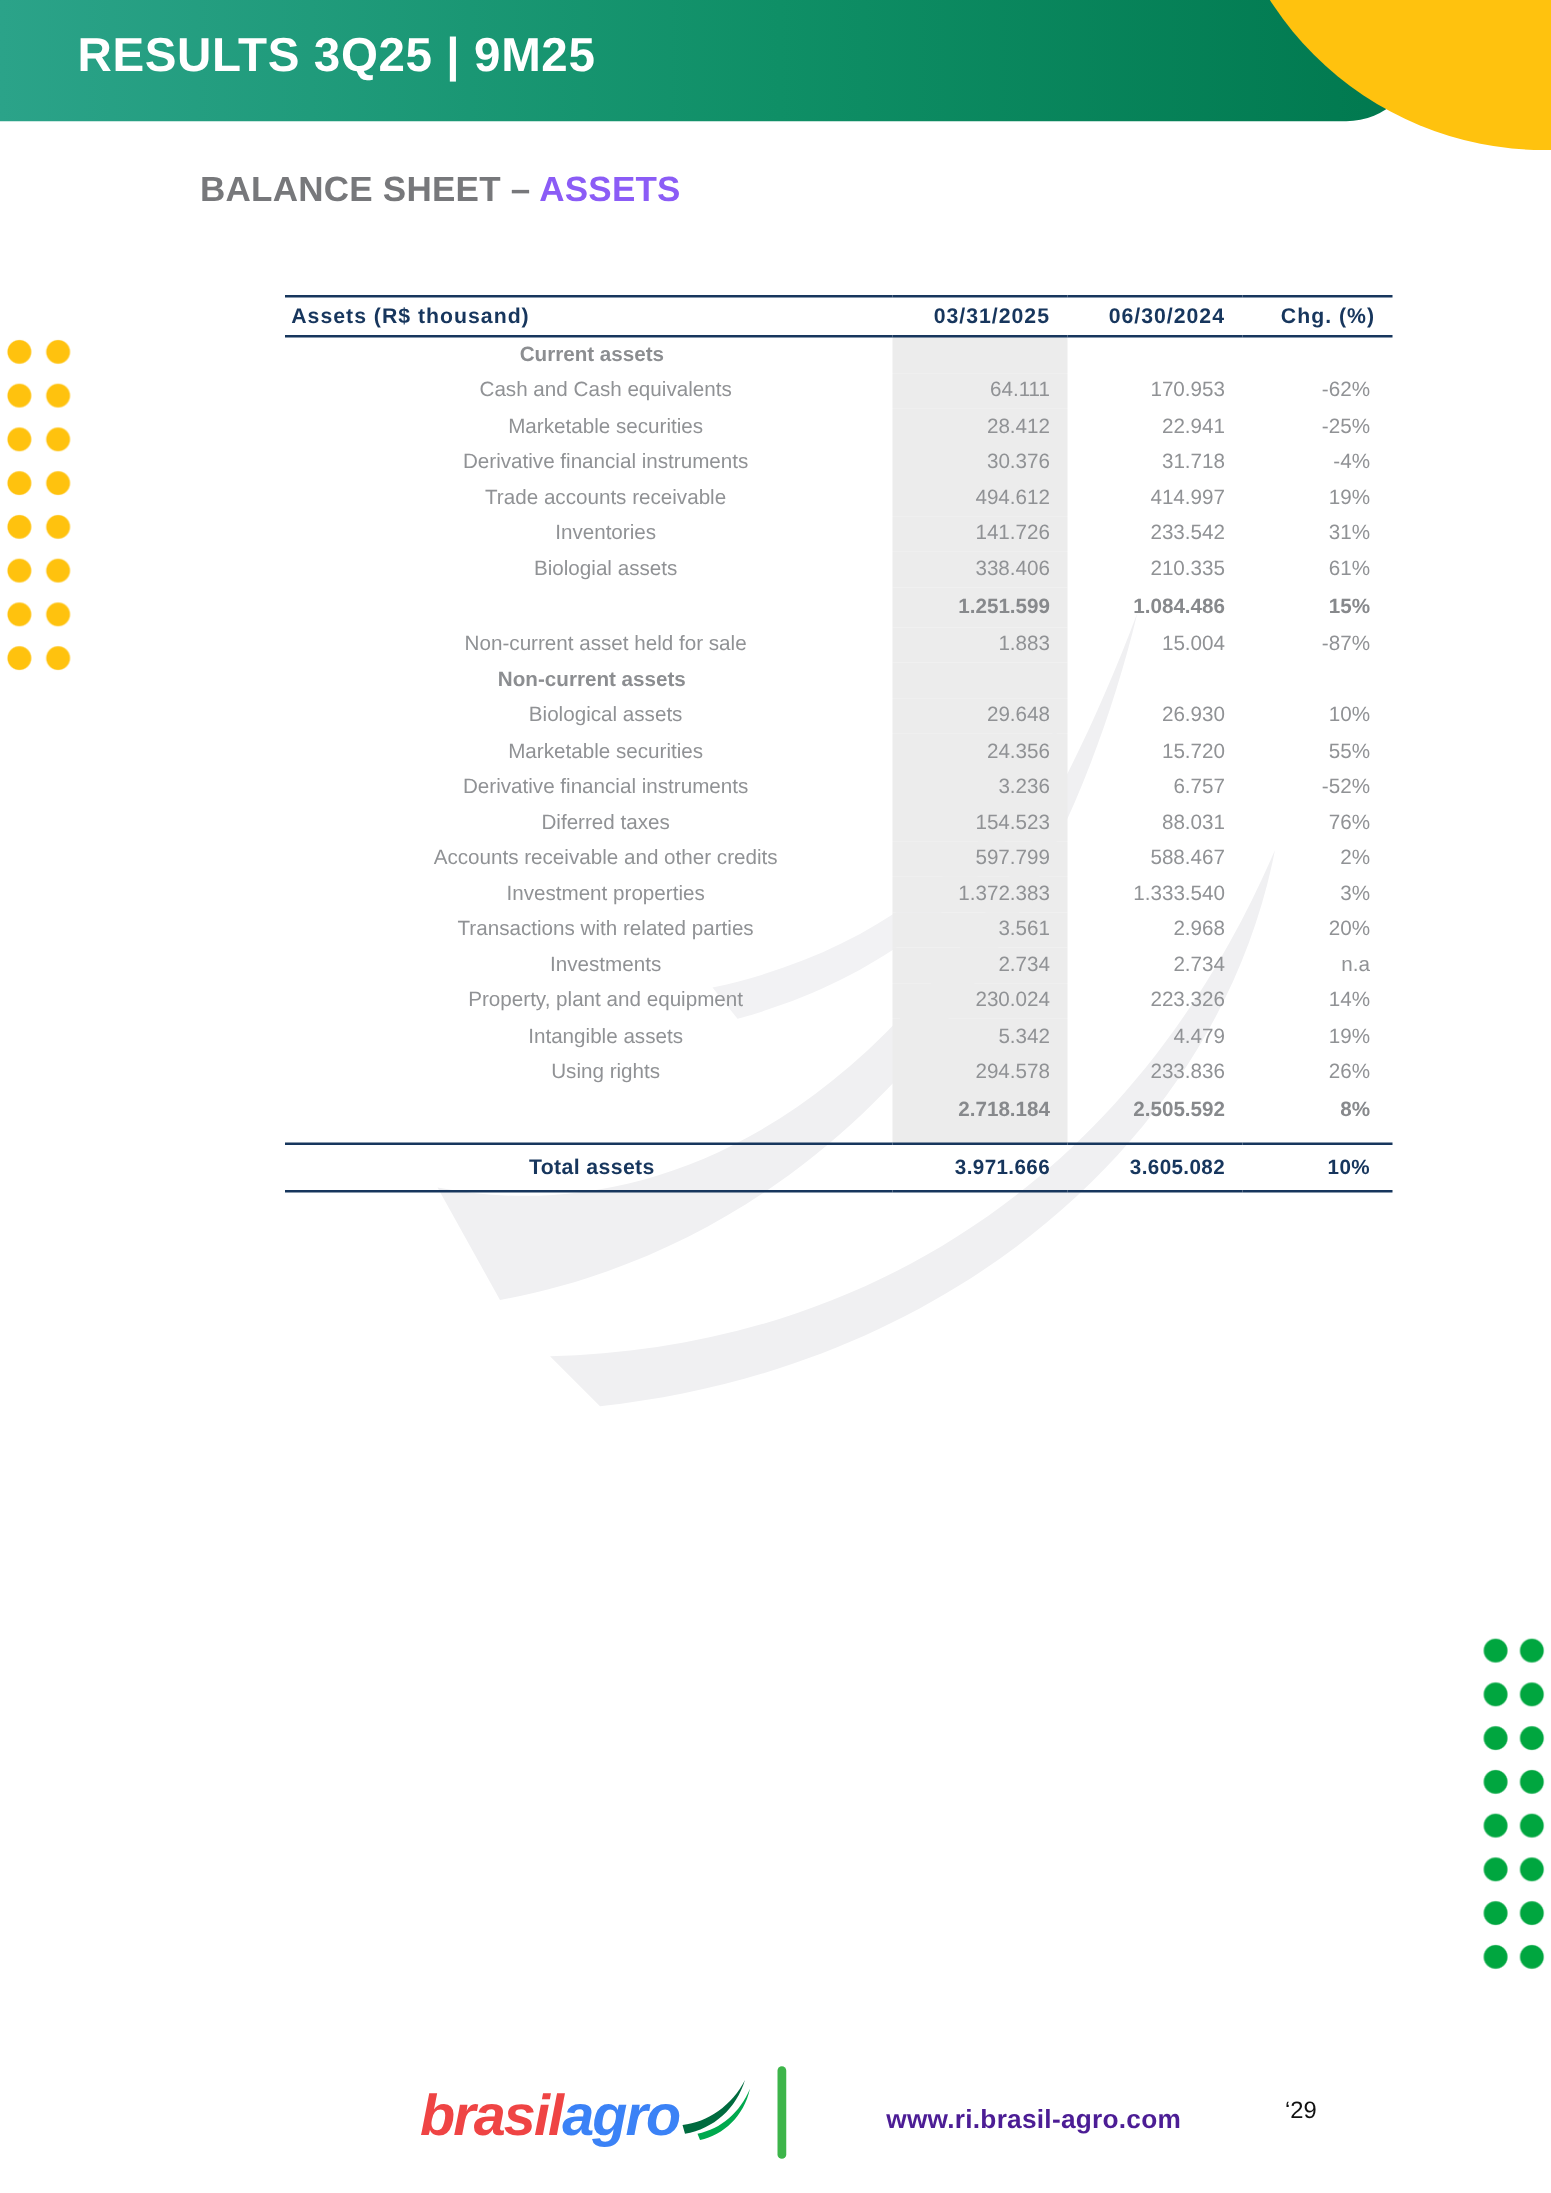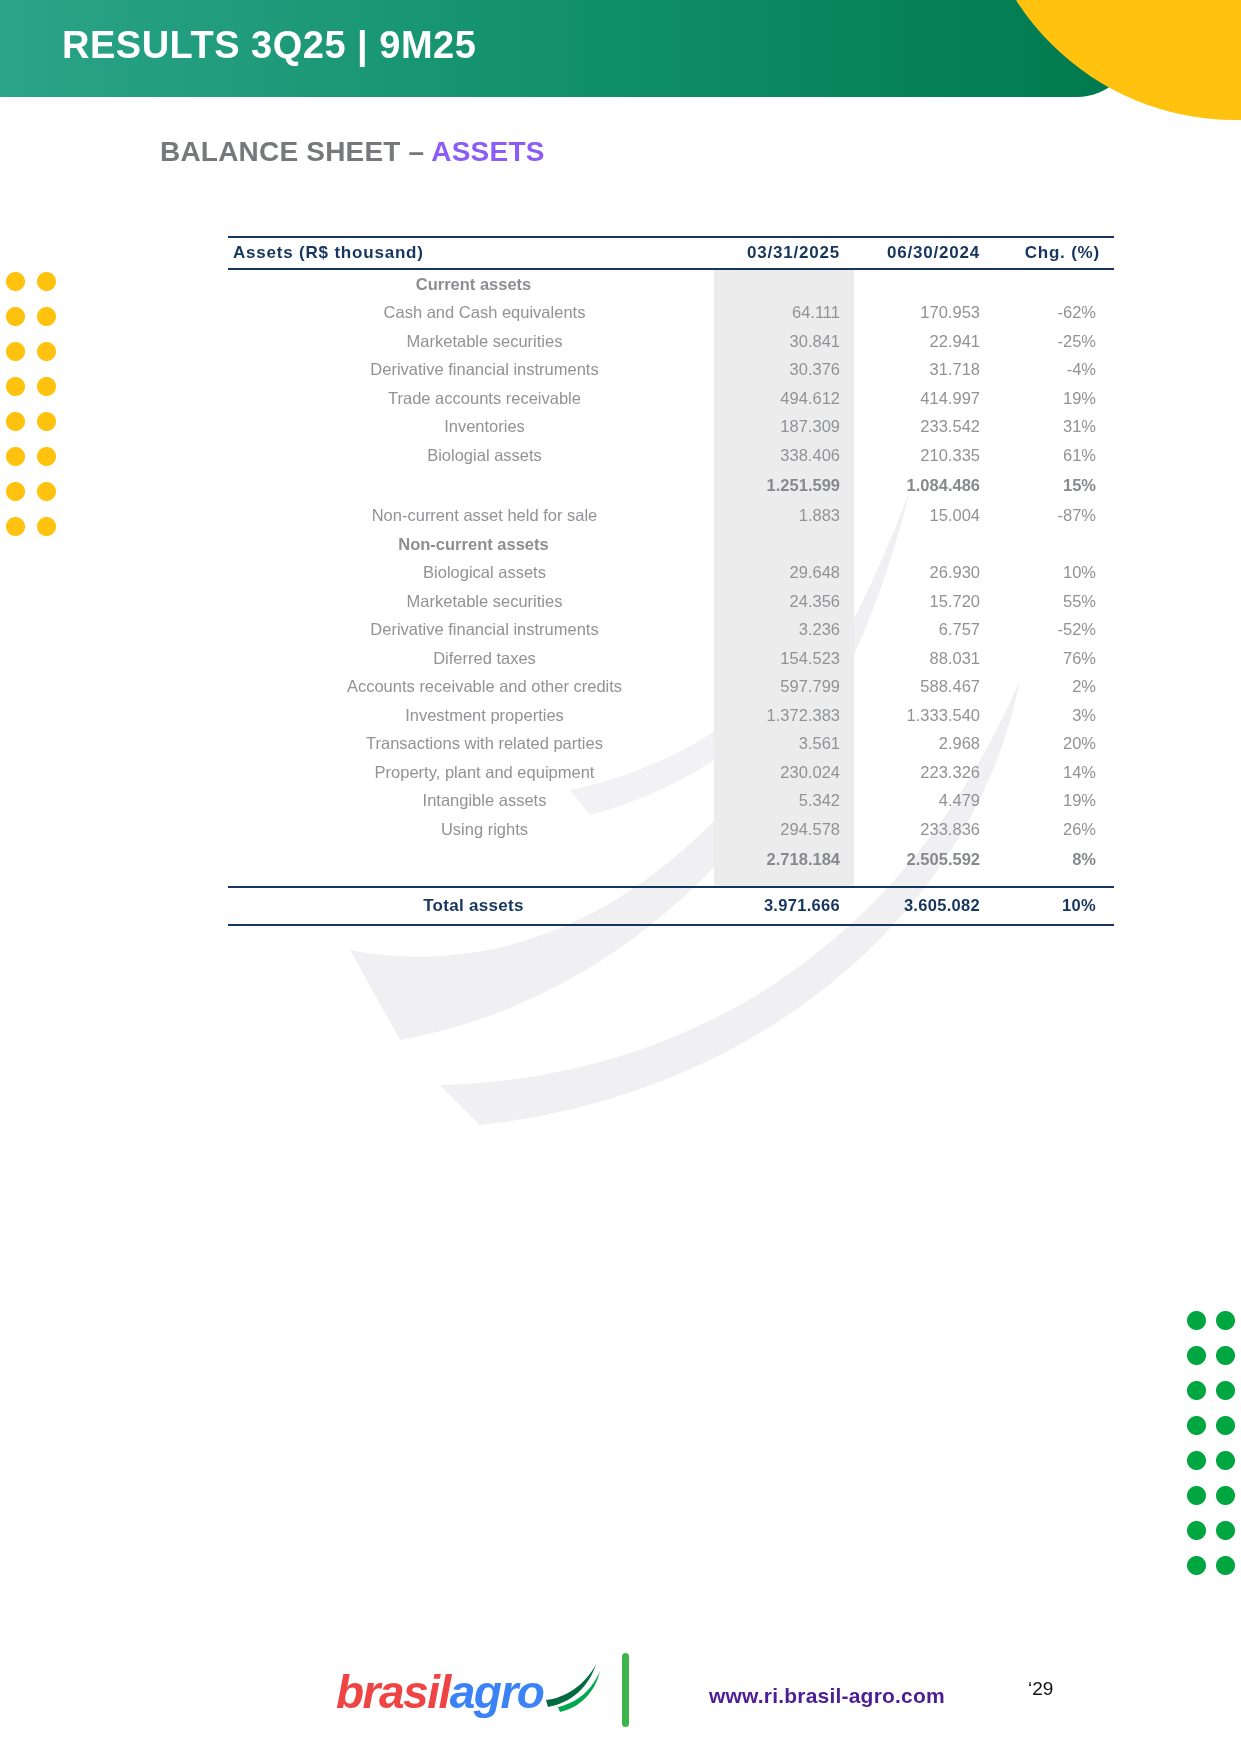--- a/index.html
+++ b/index.html
@@ -141,39 +141,39 @@
           <td class="num chg"></td>
         </tr>
         <tr class="item">
           <td class="label">Cash and Cash equivalents</td>
           <td class="num">64.111</td>
           <td class="num">170.953</td>
           <td class="num chg">-62%</td>
         </tr>
         <tr class="item">
           <td class="label">Marketable securities</td>
-          <td class="num">30.841</td>
+          <td class="num">28.412</td>
           <td class="num">22.941</td>
           <td class="num chg">-25%</td>
         </tr>
         <tr class="item">
           <td class="label">Derivative financial instruments</td>
           <td class="num">30.376</td>
           <td class="num">31.718</td>
           <td class="num chg">-4%</td>
         </tr>
         <tr class="item">
           <td class="label">Trade accounts receivable</td>
           <td class="num">494.612</td>
           <td class="num">414.997</td>
           <td class="num chg">19%</td>
         </tr>
         <tr class="item">
           <td class="label">Inventories</td>
-          <td class="num">187.309</td>
+          <td class="num">141.726</td>
           <td class="num">233.542</td>
           <td class="num chg">31%</td>
         </tr>
         <tr class="item">
           <td class="label">Biologial assets</td>
           <td class="num">338.406</td>
           <td class="num">210.335</td>
           <td class="num chg">61%</td>
         </tr>
         <tr class="subtotal">
@@ -228,20 +228,26 @@
           <td class="label">Investment properties</td>
           <td class="num">1.372.383</td>
           <td class="num">1.333.540</td>
           <td class="num chg">3%</td>
         </tr>
         <tr class="item">
           <td class="label">Transactions with related parties</td>
           <td class="num">3.561</td>
           <td class="num">2.968</td>
           <td class="num chg">20%</td>
+        </tr>
+        <tr class="item">
+          <td class="label">Investments</td>
+          <td class="num">2.734</td>
+          <td class="num">2.734</td>
+          <td class="num chg">n.a</td>
         </tr>
         <tr class="item">
           <td class="label">Property, plant and equipment</td>
           <td class="num">230.024</td>
           <td class="num">223.326</td>
           <td class="num chg">14%</td>
         </tr>
         <tr class="item">
           <td class="label">Intangible assets</td>
           <td class="num">5.342</td>

